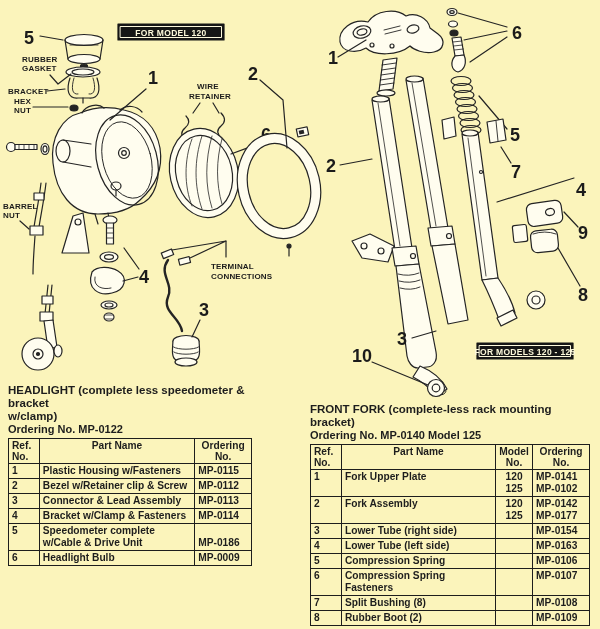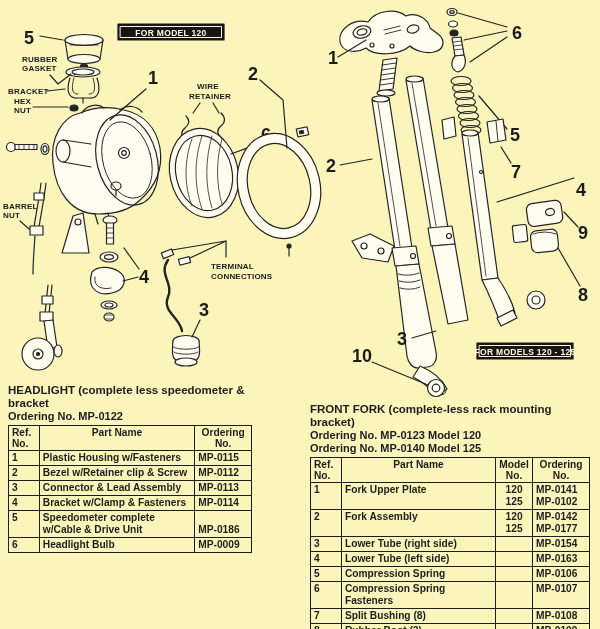--- a/index.html
+++ b/index.html
@@ -295,20 +295,21 @@
     <g>
       <rect x="477" y="343" width="96" height="16" fill="#161616" stroke="#161616"></rect>
       <rect x="479.5" y="345.5" width="91" height="11" fill="none" stroke="#fdf9dc" stroke-width="1"></rect>
       <text class="bx" x="525" y="354.5" text-anchor="middle">FOR MODELS 120 - 125</text>
     </g>
   </g>
 </svg>
 
 <div class="tbl-block" style="left:8px;top:384px;width:244px;">
   <div class="sec-title">HEADLIGHT (complete less speedometer &amp; bracket</div>
+  <div class="sec-title">w/clamp)</div>
   <div class="ord-line">Ordering No. MP-0122</div>
   <table>
     <tbody>
           <tr class="hdr">
       <td class="c-ref">
         <div>Ref.</div>
               <div>No.</div>
             </td>
       <td class="c-part">Part Name</td>
       <td class="c-ord">
@@ -345,21 +346,20 @@
       <td class="c-ref">6</td>
       <td class="c-part">Headlight Bulb</td>
       <td class="c-ord">MP-0009</td>
     </tr>
   </tbody>
       </table>
 </div>
 
 <div class="tbl-block" style="left:310px;top:403px;width:280px;">
   <div class="sec-title">FRONT FORK (complete-less rack mounting bracket)</div>
-  <div class="ord-line">Ordering No. MP-0123  Model 120</div>
   <div class="ord-line">Ordering No. MP-0140  Model 125</div>
   <table>
     <tbody>
           <tr class="hdr">
       <td class="c-ref">
         <div>Ref.</div>
               <div>No.</div>
             </td>
       <td class="fk-part" style="text-align:center;">Part Name</td>
       <td class="c-model">

